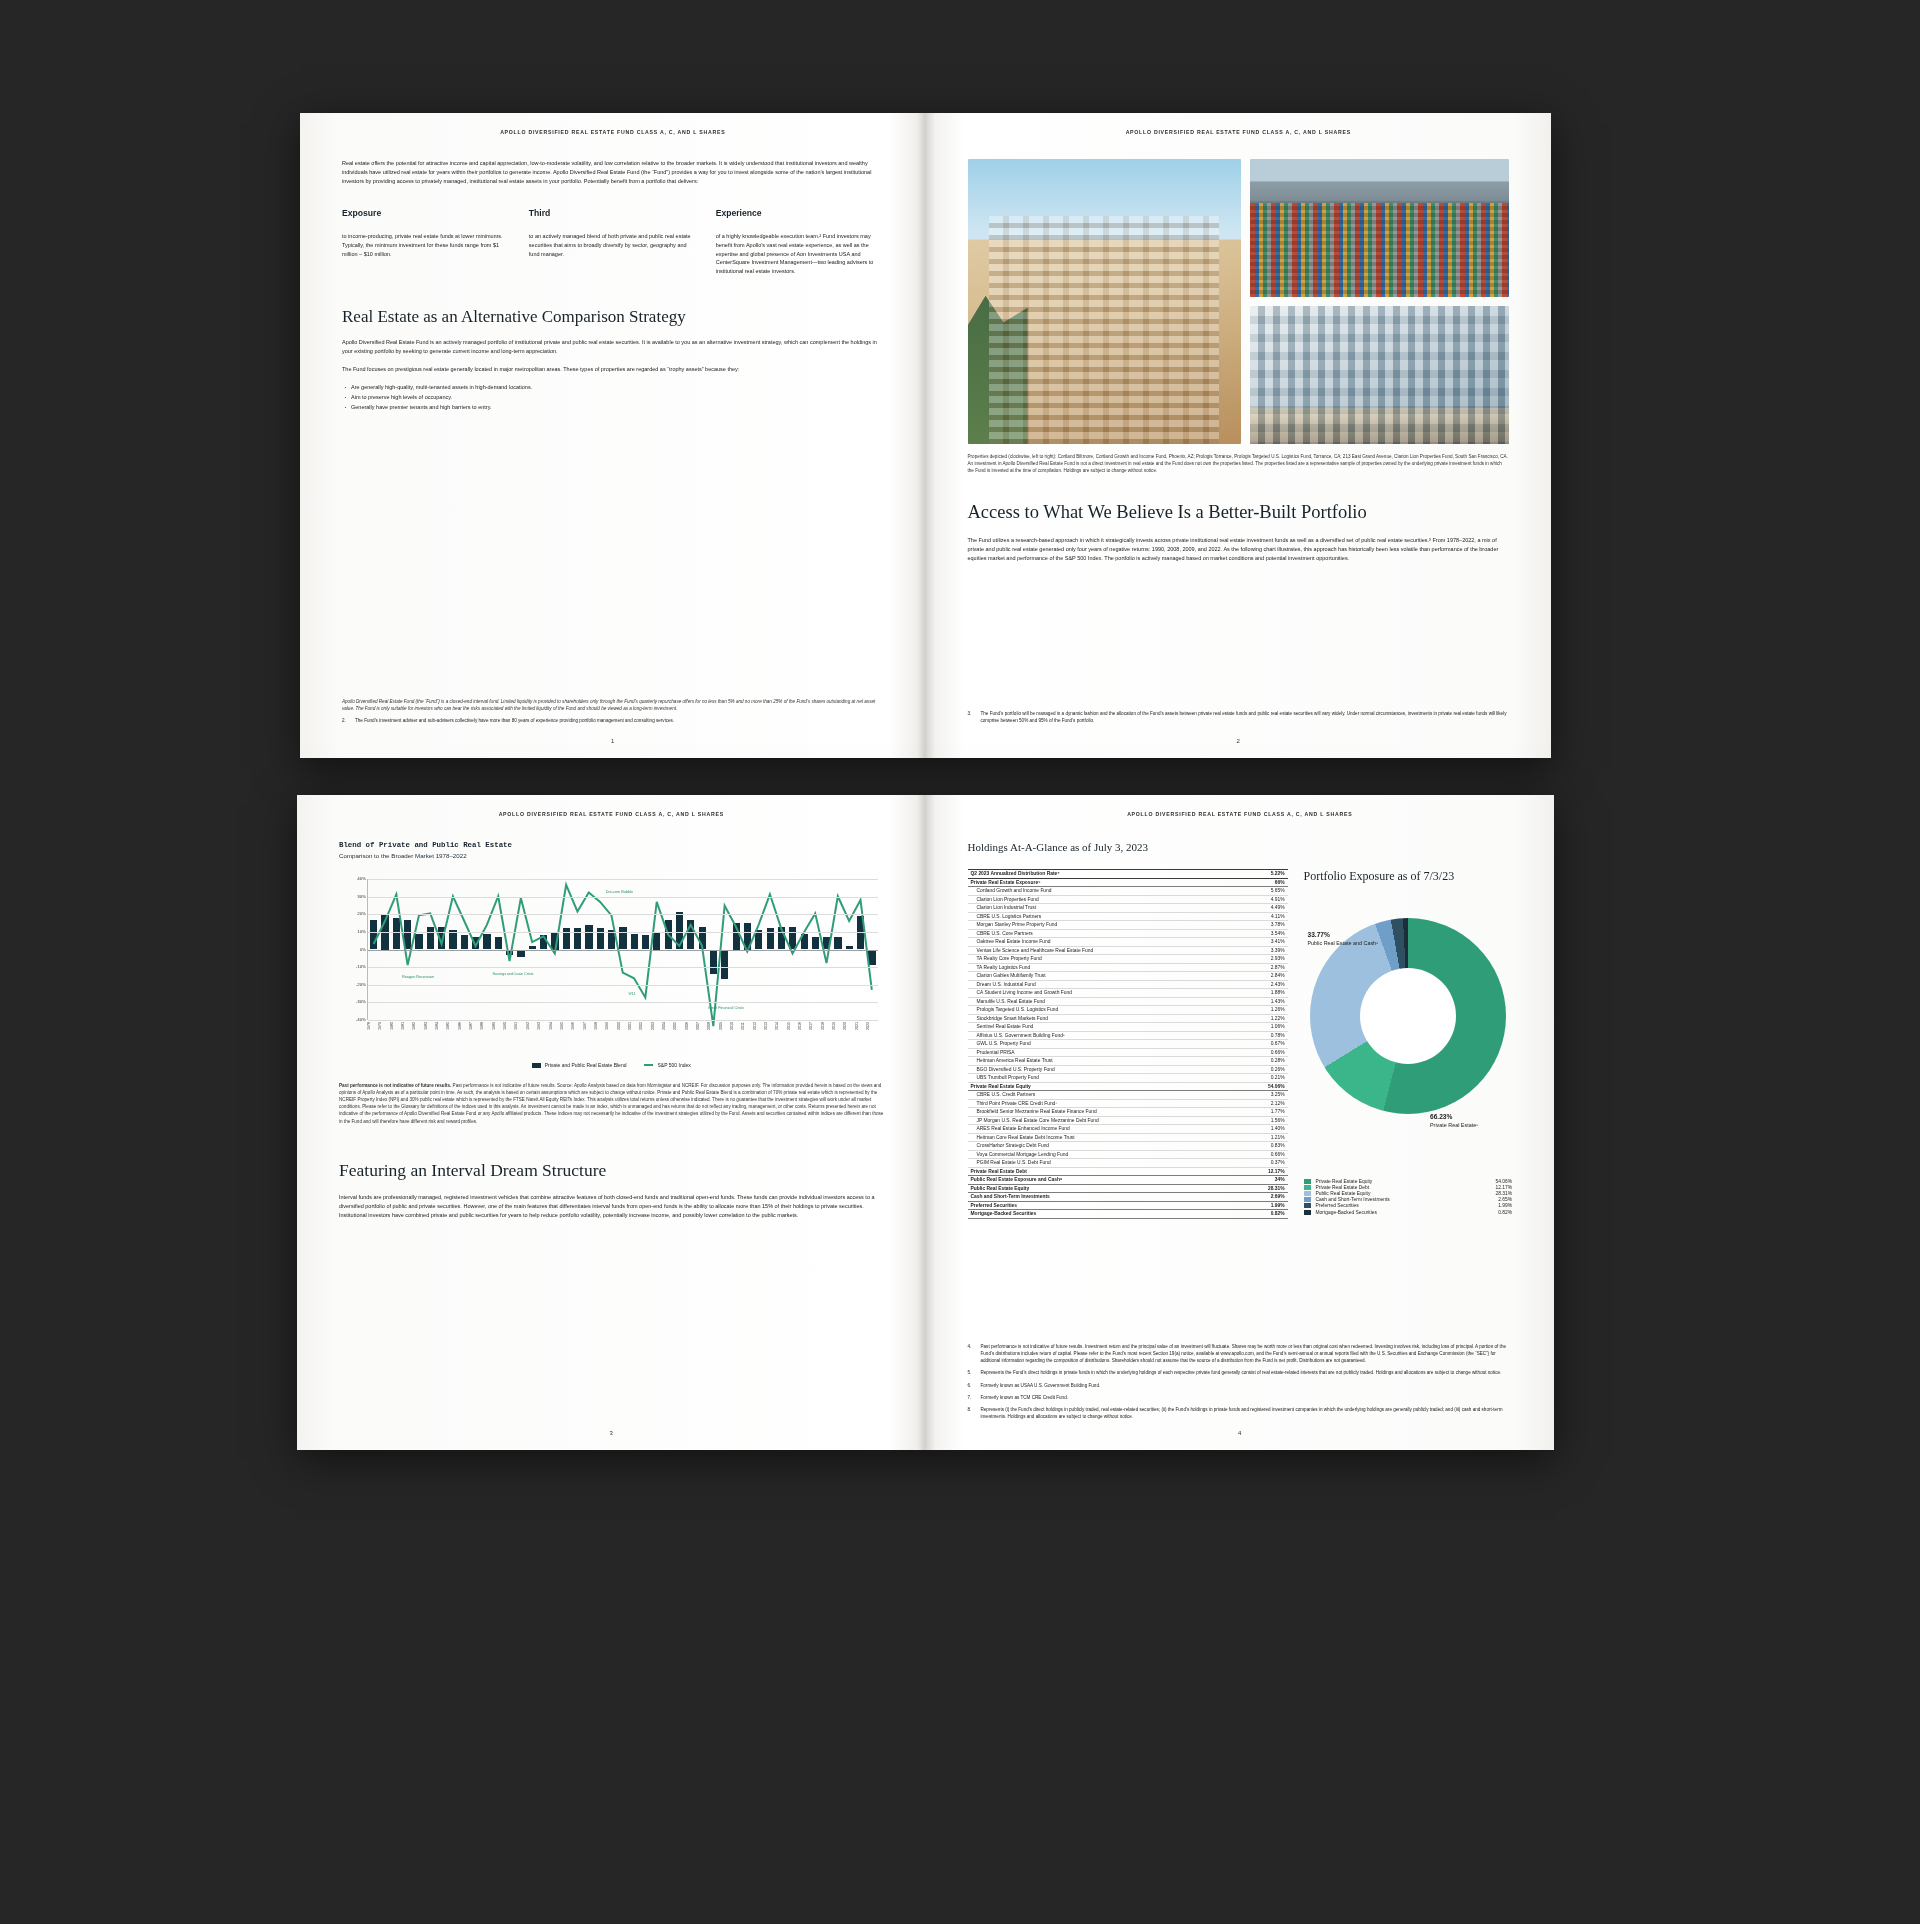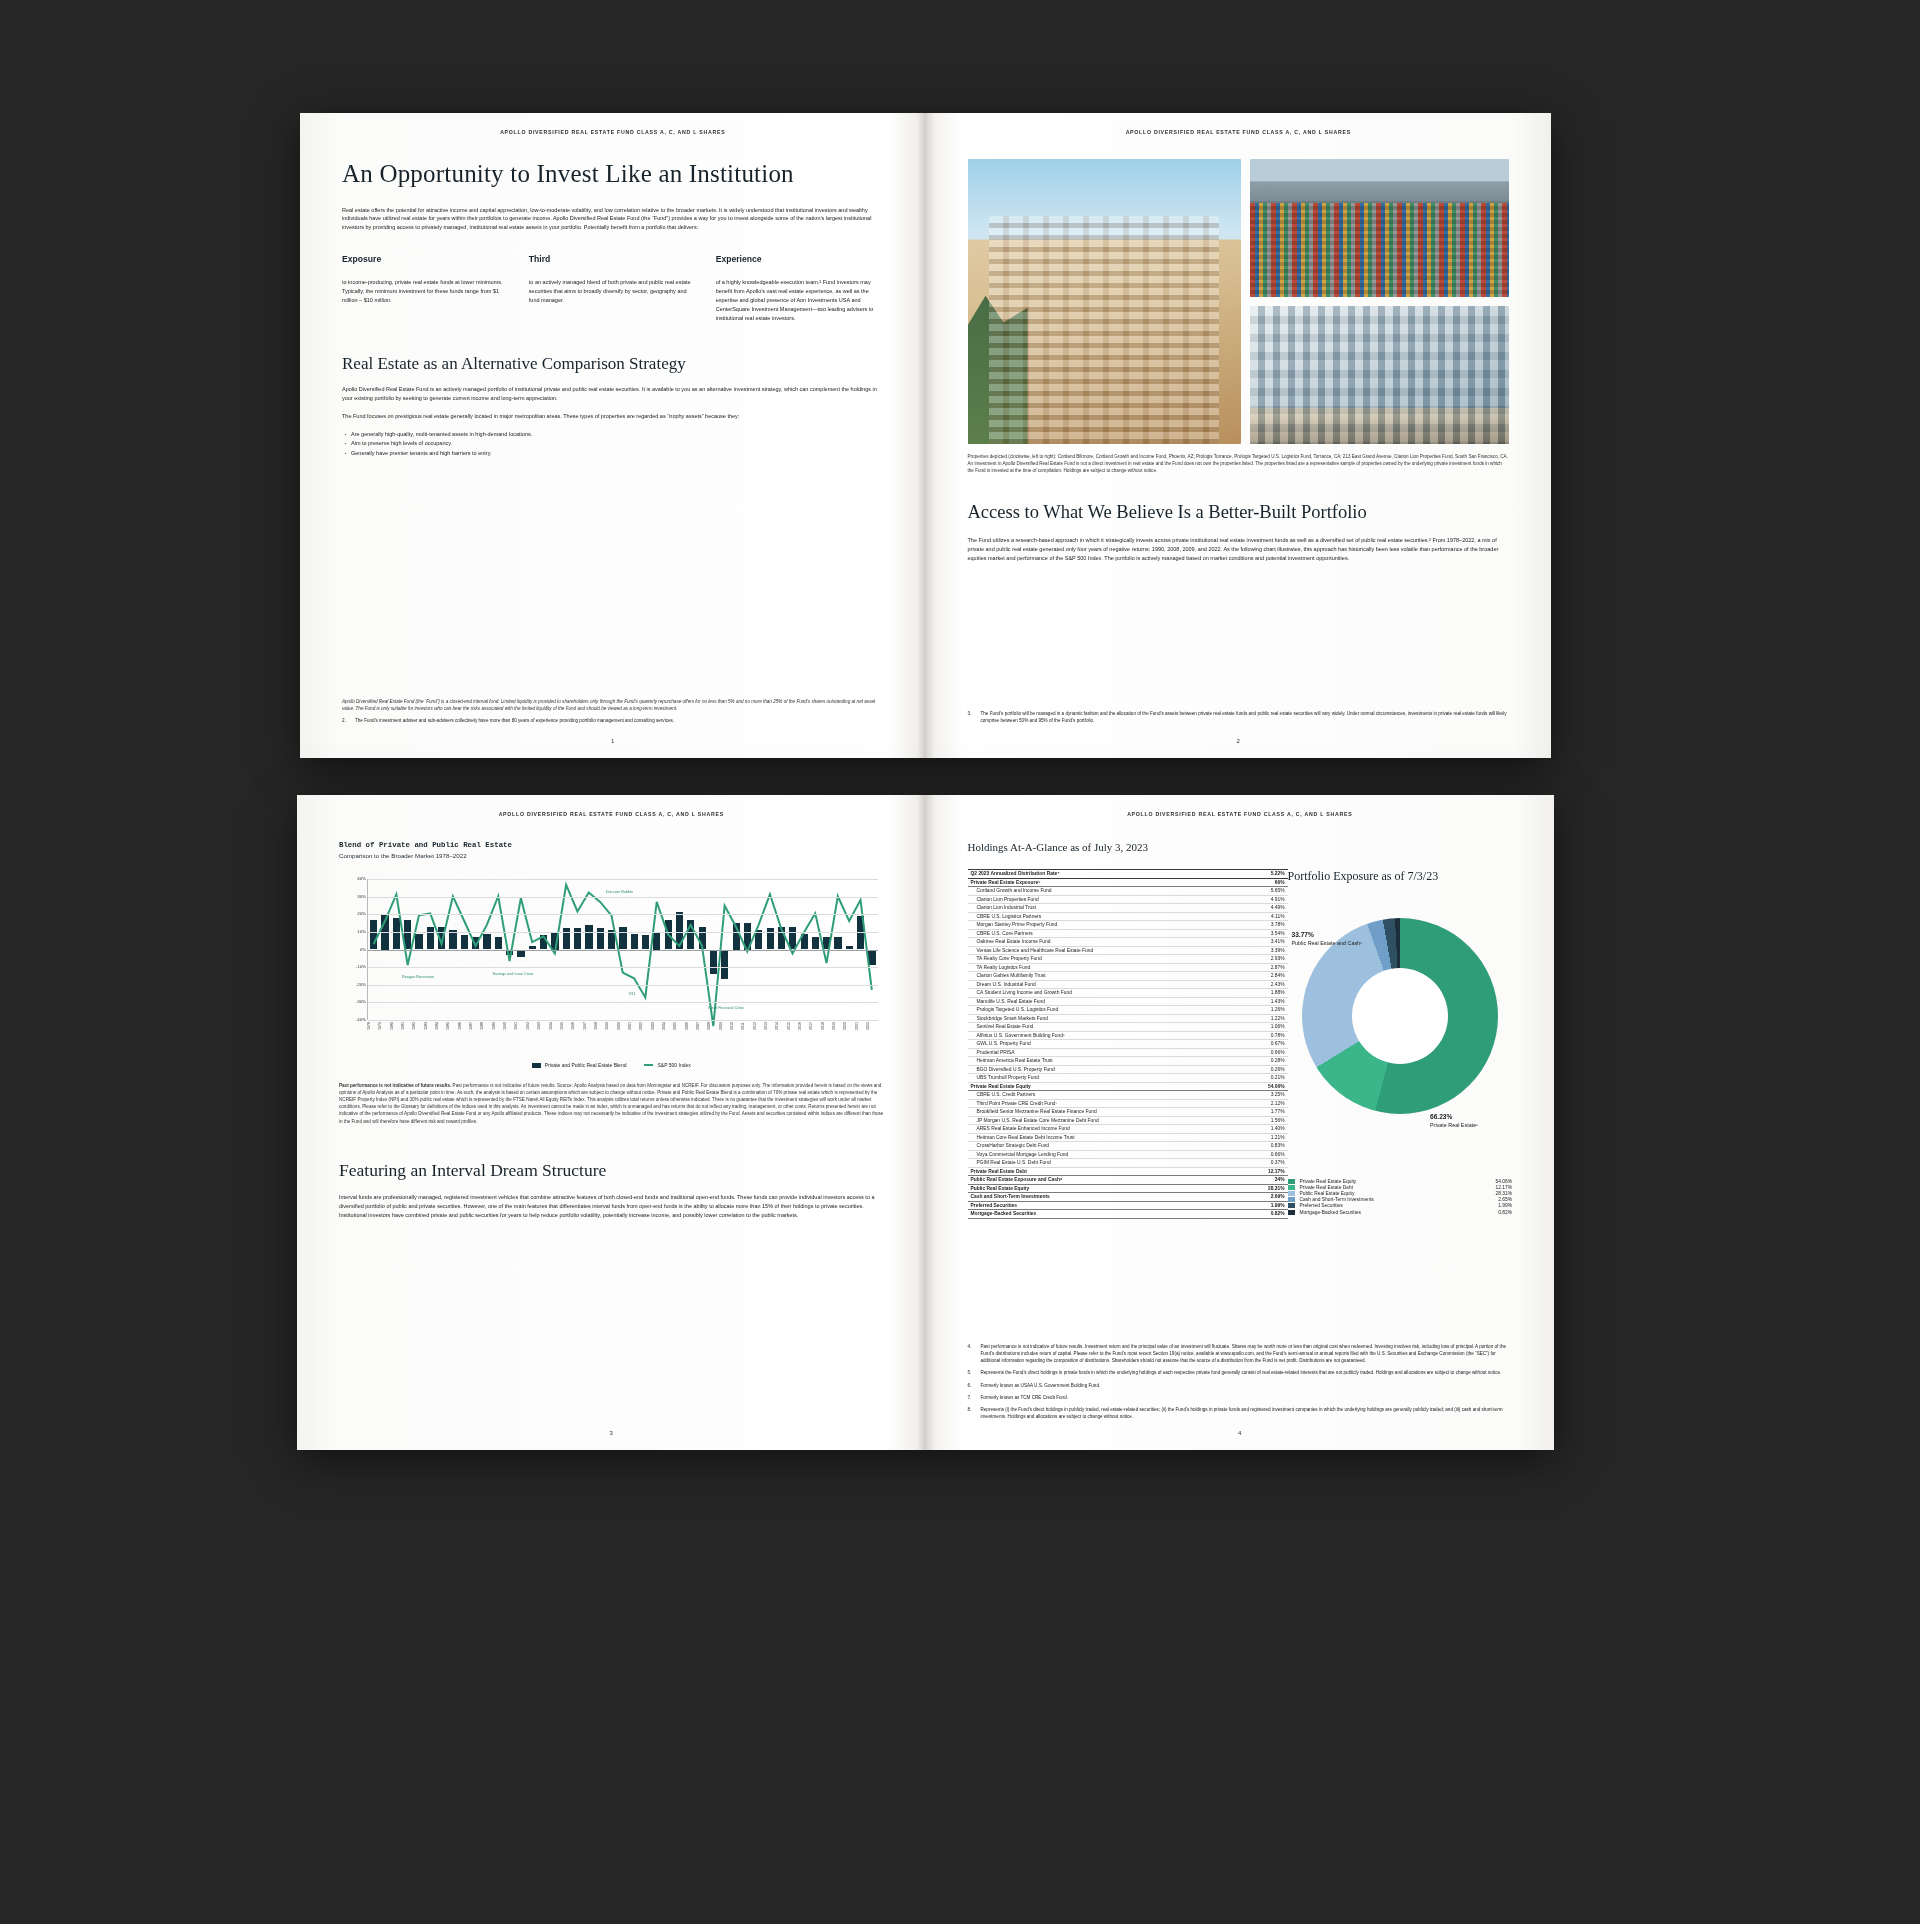--- a/index.html
+++ b/index.html
@@ -154,21 +154,21 @@
   .xlabels { position:absolute; left:28px; right:6px; bottom:14px; display:flex; }
   .xlab { flex:1; font-size:3.6px; color:#333; writing-mode:vertical-rl; transform:rotate(180deg); text-align:right; height:24px; }
   .annot { position:absolute; font-size:3.8px; color:#2d8f6f; }
   .legend { display:flex; gap:18px; justify-content:center; margin-top:2px; }
   .legend-item { display:flex; align-items:center; gap:4px; font-size:5px; color:#222; }
   .sw { width:9px; height:5px; display:inline-block; }
   .sw.line { height:1.6px; }
 
   
   .h-title { font-family:"Liberation Serif", serif; font-weight:400; font-size:11px; color:#17232b; margin:0 0 16px 0; }
-  .p4cols { display:flex; }
+  .p4cols { display:flex; gap:16px; }
   .tbl { width:320px; }
   table.hold { width:100%; border-collapse:collapse; }
   table.hold td { font-size:4.9px; padding:1.25px 3px; border-bottom:.4px solid #d9dadb; color:#1d1d1d; }
   table.hold td.val { text-align:right; width:46px; }
   table.hold tr.head td { font-weight:700; border-top:.7px solid #3a3a3a; border-bottom:.7px solid #3a3a3a; }
   table.hold tr.sub td { font-weight:700; border-top:.6px solid #7c7c7c; border-bottom:.6px solid #7c7c7c; }
   table.hold tr.indent td.lbl { padding-left:9px; }
 
   .donutwrap { flex:1; }
   .donut-title { font-family:"Liberation Serif", serif; font-size:12px; color:#17232b; margin:0 0 8px 0; }
@@ -192,21 +192,20 @@
 </head>
 <body>
 
 <div class="stage">
 
   <div class="spread" id="spread-1">
 
     <div class="page left">
       <div class="runhead">APOLLO DIVERSIFIED REAL ESTATE FUND CLASS A, C, AND L SHARES</div>
       <div class="pad">
-        <h1 class="display">An Opportunity to Invest Like an Institution</h1>
         <p class="body">Real estate offers the potential for attractive income and capital appreciation, low-to-moderate volatility, and low correlation relative to the broader markets. It is widely understood that institutional investors and wealthy individuals have utilized real estate for years within their portfolios to generate income. Apollo Diversified Real Estate Fund (the “Fund”) provides a way for you to invest alongside some of the nation’s largest institutional investors by providing access to privately managed, institutional real estate assets in your portfolio. Potentially benefit from a portfolio that delivers:</p>
 
         <div class="cols3">
           <div class="col">
             <h3>Exposure</h3>
             <p>to income-producing, private real estate funds at lower minimums. Typically, the minimum investment for these funds range from $1 million – $10 million.</p>
           </div>
           <div class="col">
             <h3>Third</h3>
             <p>to an actively managed blend of both private and public real estate securities that aims to broadly diversify by sector, geography and fund manager.</p>

